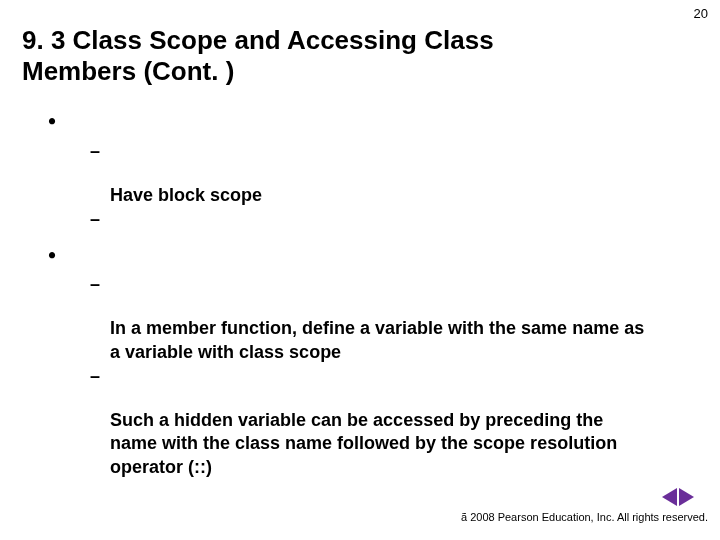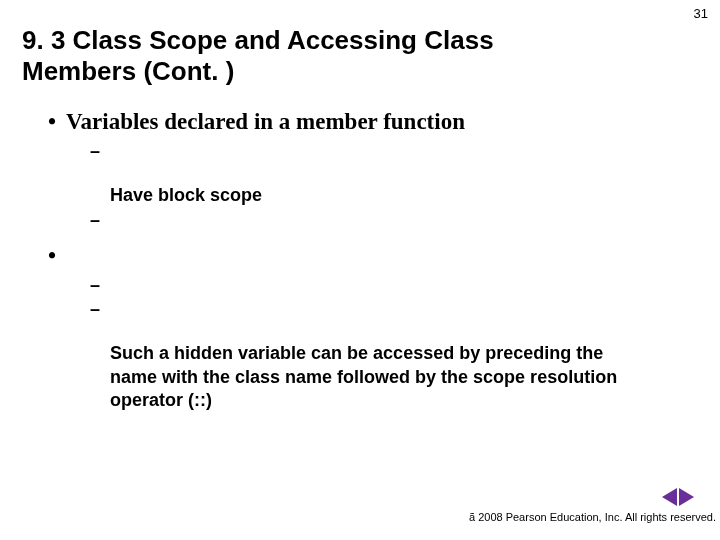--- a/index.html
+++ b/index.html
@@ -8,58 +8,58 @@
   .page-num { position: absolute; top: 6px; right: 12px; font-family: Arial, Helvetica, sans-serif; font-size: 13px; }
   .title { font-family: Arial, Helvetica, sans-serif; font-weight: bold; font-size: 26px; line-height: 1.18; max-width: 560px; margin-bottom: 22px; margin-top: 7px; }
   .content { padding-left: 6px; }
   .b1 { display: flex; align-items: flex-start; font-size: 23px; font-weight: bold; margin: 6px 0 4px 20px; }
   .b1 .dot { margin-right: 10px; line-height: 1.2; }
   .b1 .txt { line-height: 1.22; }
   .subs { margin: 4px 0 10px 62px; }
   .b2 { display: flex; align-items: flex-start; font-family: Arial, Helvetica, sans-serif; font-weight: bold; font-size: 18px; line-height: 1.3; margin: 1px 0; }
   .b2 .dash { margin-right: 10px; }
   .b2 .txt { max-width: 540px; margin-top: 44px; }
-  .footer { position: absolute; bottom: 16px; right: 4px; font-family: Arial, Helvetica, sans-serif; font-size: 11px; text-align: right; }
+  .footer { position: absolute; bottom: 16px; right: 12px; font-family: Arial, Helvetica, sans-serif; font-size: 11px; text-align: right; }
   .copy { display: inline-block; line-height: 1.15; }
   .nav { position: absolute; bottom: 34px; right: 26px; display: flex; gap: 2px; }
   .nav .arrow { width: 0; height: 0; border-top: 9px solid transparent; border-bottom: 9px solid transparent; }
   .nav .prev { border-right: 15px solid #6a2e99; }
   .nav .next { border-left: 15px solid #6a2e99; }
 </style>
 </head>
 <body>
 
 <div class="slide">
 
-  <div class="page-num">31</div>
+  <div class="page-num">20</div>
 
   <div class="title">9. 3 Class Scope and Accessing Class Members (Cont. )</div>
 
   <div class="content">
 
     <div class="b1">
       <span class="dot">•</span>
-      <span class="txt">Variables declared in a member function</span>
     </div>
     <div class="subs">
       <div class="b2">
         <span class="dash">–</span>
         <span class="txt">Have block scope</span>
       </div>
       <div class="b2">
         <span class="dash">–</span>
       </div>
     </div>
 
     <div class="b1">
       <span class="dot">•</span>
     </div>
     <div class="subs">
       <div class="b2">
         <span class="dash">–</span>
+        <span class="txt">In a member function, define a variable with the same name as a variable with class scope</span>
       </div>
       <div class="b2">
         <span class="dash">–</span>
         <span class="txt">Such a hidden variable can be accessed by preceding the name with the class name followed by the scope resolution operator (::)</span>
       </div>
     </div>
 
   </div>
 
   <div class="nav">

